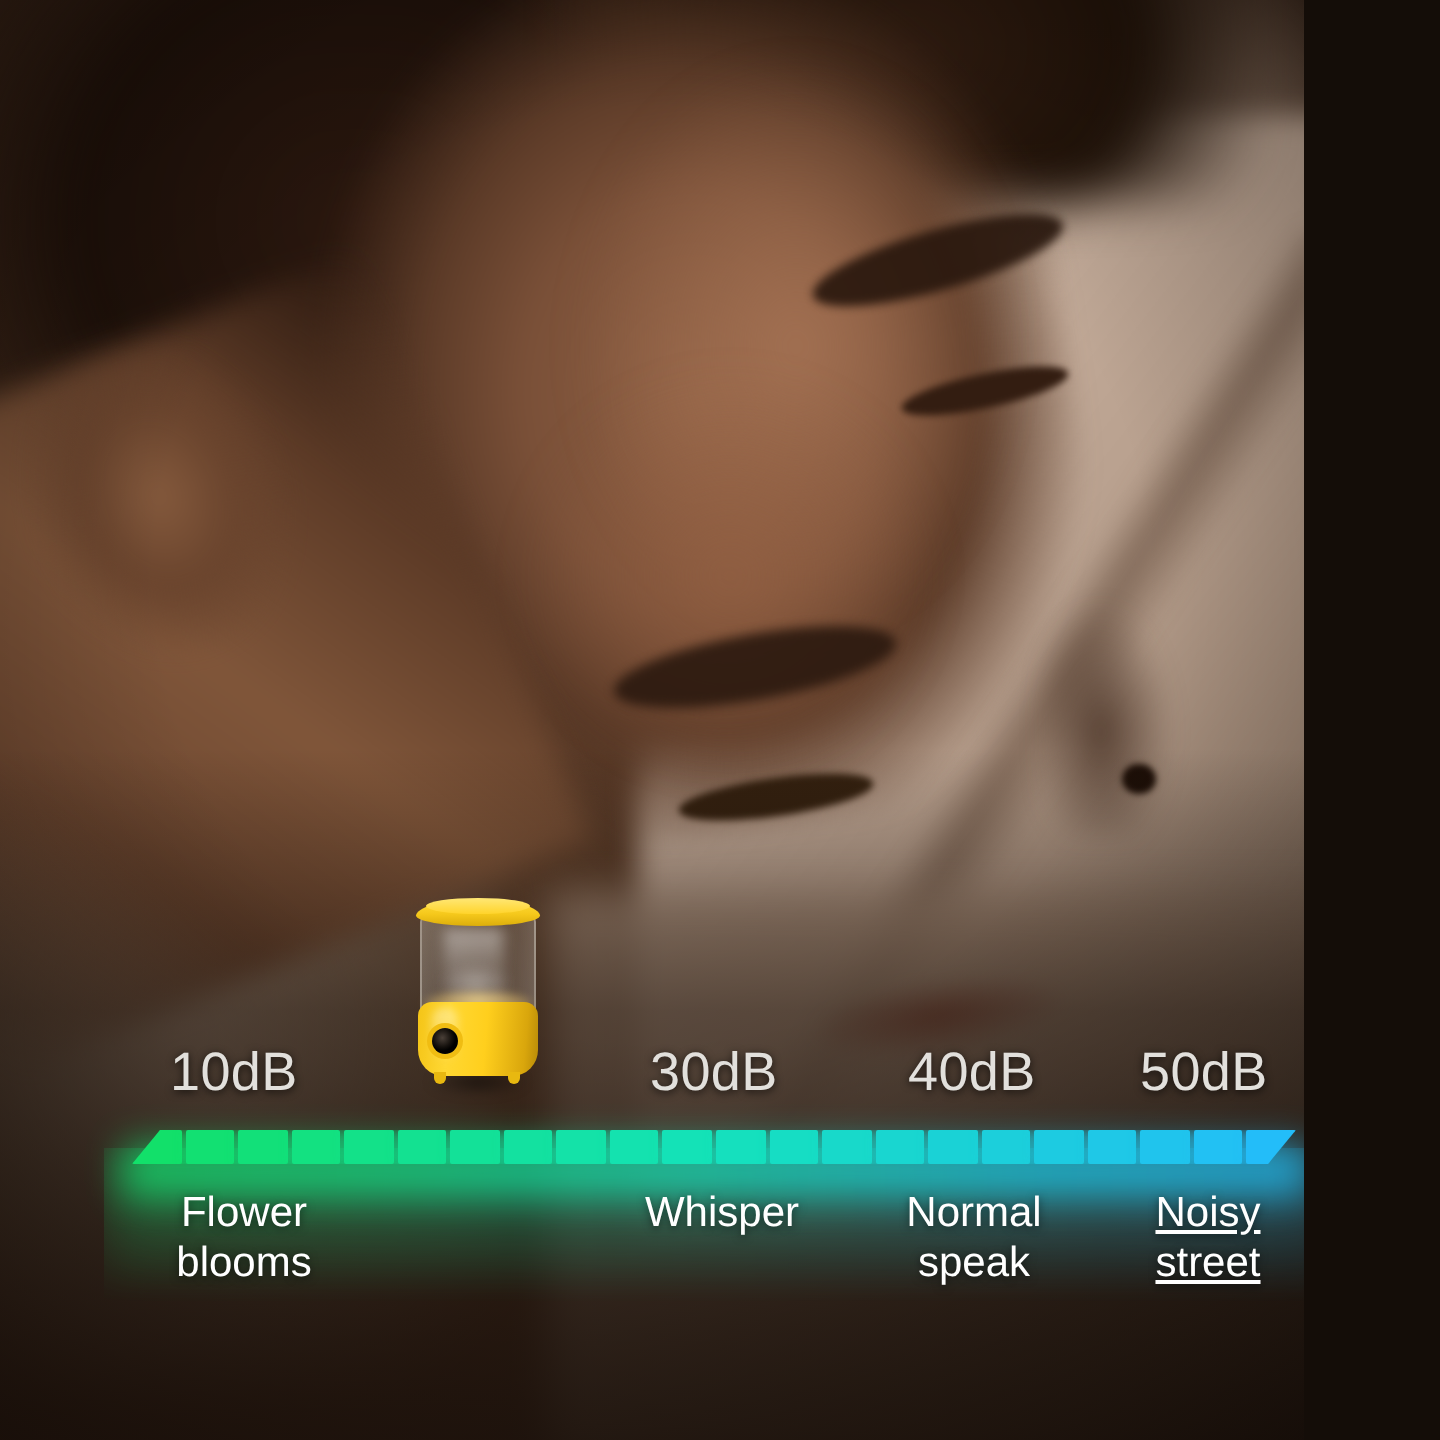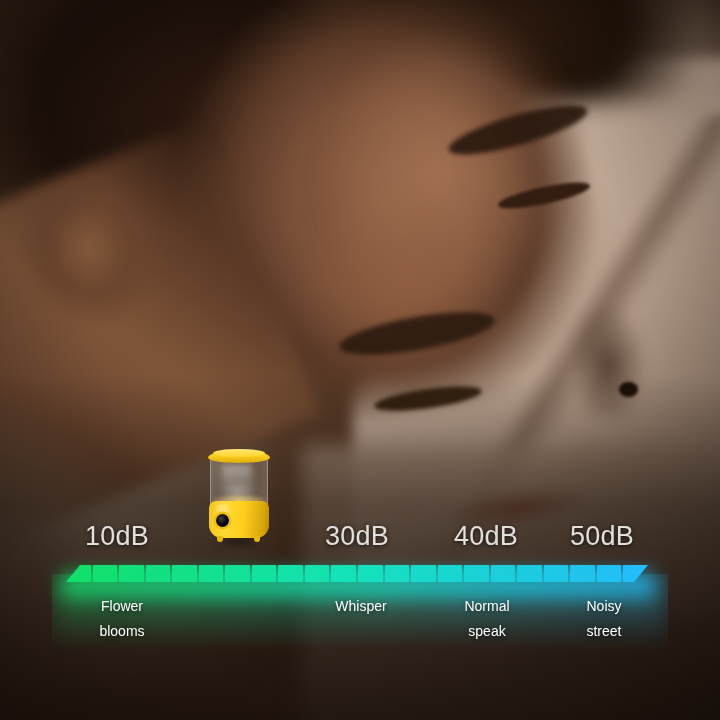--- a/index.html
+++ b/index.html
@@ -4,21 +4,21 @@
 <style>
   * { margin:0; padding:0; box-sizing:border-box; }
   html,body{
     width:720px; height:720px; overflow:hidden;
     background:#140d08;
     font-family:"Liberation Sans", sans-serif;
   }
 
   #scene{
     position:relative;
-    width:720px; height:720px;
+    width:652px; height:720px;
     overflow:hidden;
     background:#17100a;
   }
 
   
   .photo{ position:absolute; inset:0; overflow:hidden; }
 
   
   .bg-base{
     position:absolute; inset:0;
@@ -279,21 +279,21 @@
     text-shadow:0 1px 4px rgba(0,0,0,.75);
   }
 
   .desc-row{
     position:absolute; left:0; top:594px; width:720px; height:56px;
   }
   .desc-item{
     position:absolute;
     width:150px;
     text-align:center;
-    font-size:14px;
+    font-size:21px;
     line-height:25px;
     color:#ffffff;
     text-shadow:0 1px 4px rgba(0,0,0,.55);
     white-space:pre-line;
   }
 </style>
 </head>
 <body>
 
 <div id="scene">
@@ -375,17 +375,17 @@
       <div class="led-seg" style="background: rgb(34, 193, 243); box-shadow: rgba(34, 193, 243, 0.9) 0px 0px 6px;"></div>
       <div class="led-seg" style="background: rgb(35, 189, 249); box-shadow: rgba(35, 189, 249, 0.9) 0px 0px 6px;"></div>
     </div>
 
   <div class="desc-row" id="desc-row">
       <div class="desc-item" style="left: 47px;">Flower
 blooms</div>
       <div class="desc-item" style="left: 412px;">Normal
 speak</div>
       <div class="desc-item" style="left: 286px;">Whisper</div>
-      <div class="desc-item" style="left: 529px;">Noisy
+      <div class="desc-item" style="left: 529px; text-decoration: underline;">Noisy
 street</div>
     </div>
 
 </div>
 
 </body></html>

